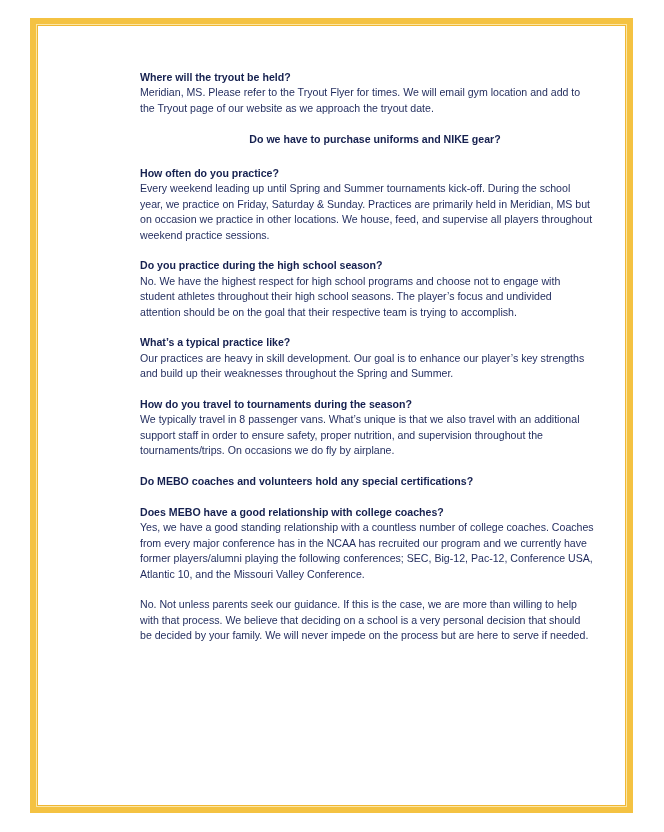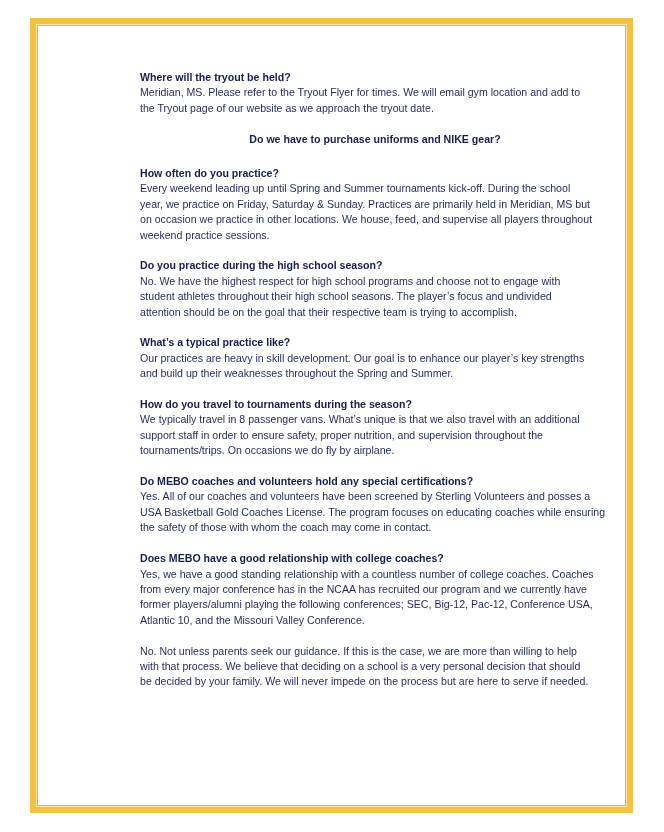--- a/index.html
+++ b/index.html
@@ -66,23 +66,20 @@
 and build up their weaknesses throughout the Spring and Summer.</p>
   </div>
   <div class="faq">
     <p class="q">How do you travel to tournaments during the season?</p>
     <p class="a">We typically travel in 8 passenger vans. What’s unique is that we also travel with an additional
 support staff in order to ensure safety, proper nutrition, and supervision throughout the
 tournaments/trips. On occasions we do fly by airplane.</p>
   </div>
   <div class="faq">
     <p class="q">Do MEBO coaches and volunteers hold any special certifications?</p>
-    <p class="a">Yes. All of our coaches and volunteers have been screened by Sterling Volunteers and posses a
-USA Basketball Gold Coaches License. The program focuses on educating coaches while ensuring
-the safety of those with whom the coach may come in contact.</p>
   </div>
   <div class="faq">
     <p class="q">Does MEBO have a good relationship with college coaches?</p>
     <p class="a">Yes, we have a good standing relationship with a countless number of college coaches. Coaches
 from every major conference has in the NCAA has recruited our program and we currently have
 former players/alumni playing the following conferences; SEC, Big-12, Pac-12, Conference USA,
 Atlantic 10, and the Missouri Valley Conference.</p>
   </div>
   <div class="faq">
     <p class="a">No. Not unless parents seek our guidance. If this is the case, we are more than willing to help

